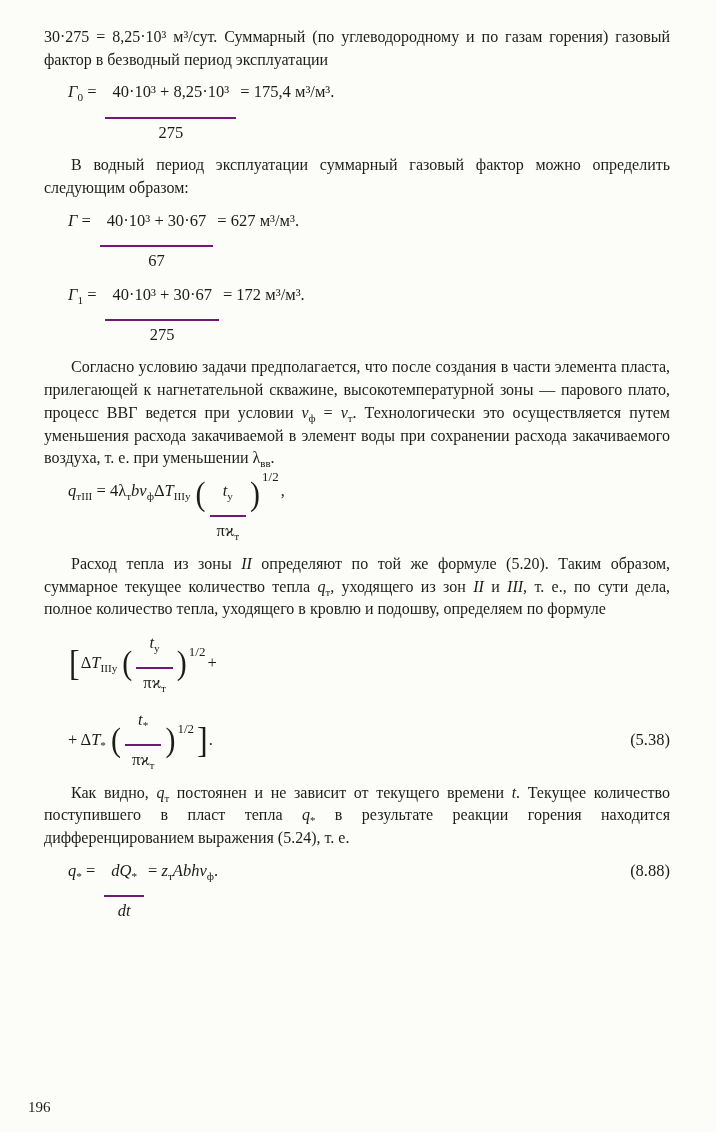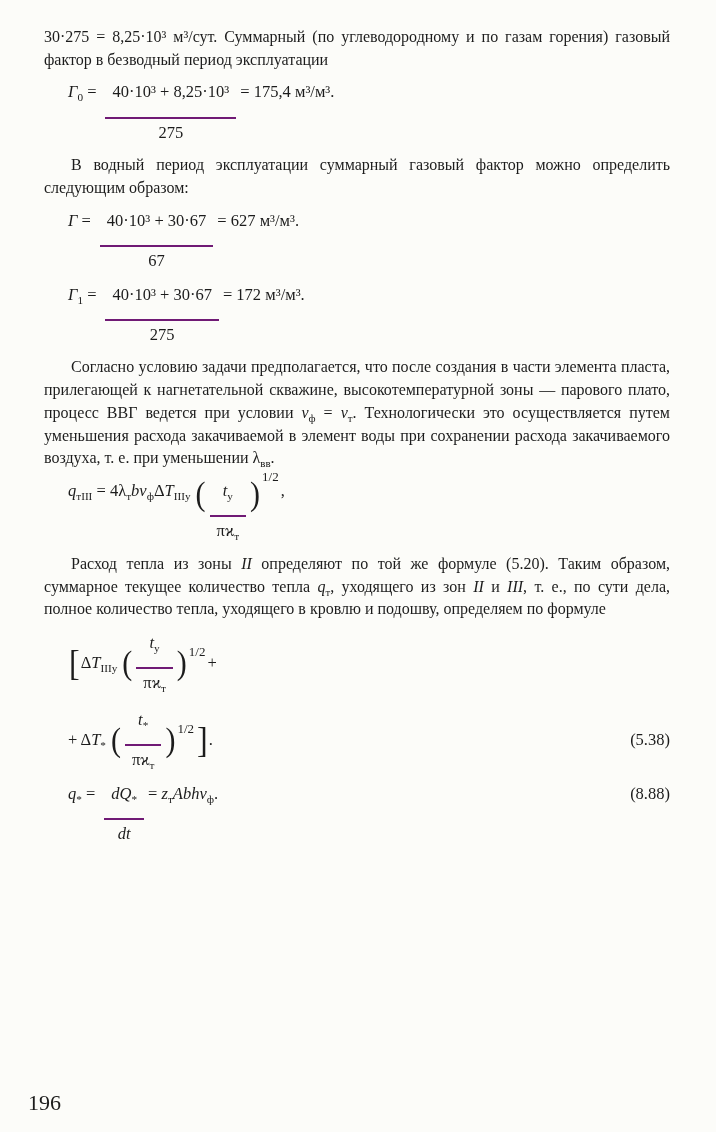--- a/index.html
+++ b/index.html
@@ -40,21 +40,21 @@
     transform:scaleY(1.12); display:inline-block;
   }
   .bigbracket {
     font-size:32px; line-height:1; font-weight:400;
     transform:scaleY(1.1); display:inline-block; margin:0 1px;
   }
   .supexp { position:relative; top:-11px; font-size:13px; margin-left:2px; margin-right:2px; }
   .eqno { margin-left:auto; padding-left:10px; }
   .page-number {
     position:absolute; left:28px; bottom:14px;
-    font-size:22px; color:#1c1c1c;
+    font-size:15px; color:#1c1c1c;
   }
 </style>
 </head>
 <body>
 
 <div class="page">
 
   <p class="para">30·275 = 8,25·10³  м³/сут. Суммарный (по углеводородному и по газам горения) газовый фактор в безводный период эксплуатации</p>
 
   <div class="formula">
@@ -127,20 +127,21 @@
         <span class="fden">πϰ<sub>т</sub></span>
       </span>
       <span class="bigparen">)</span>
       <span class="supexp">1/2</span>
       <span class="bigbracket">]</span>
       <span class="fpart">.</span>
       <span class="eqno">(5.38)</span>
     </div>
   </div>
 
+  <p class="para indent">Как видно, <i>q</i><sub>т</sub> постоянен и не зависит от текущего времени <i>t</i>. Текущее количество поступившего в пласт тепла <i>q</i><sub>*</sub> в результате реакции горения находится дифференцированием выражения (5.24), т. е.</p>
 
   <div class="formula">
     <span class="fpart"><i>q</i><sub>*</sub> =</span>
     <span class="frac">
       <span class="fnum"><i>dQ</i><sub>*</sub></span>
       <span class="fden"><i>dt</i></span>
     </span>
     <span class="fpart">= <i>z</i><sub>т</sub><i>Abhv</i><sub>ф</sub>.</span>
     <span class="eqno">(8.88)</span>
   </div>

